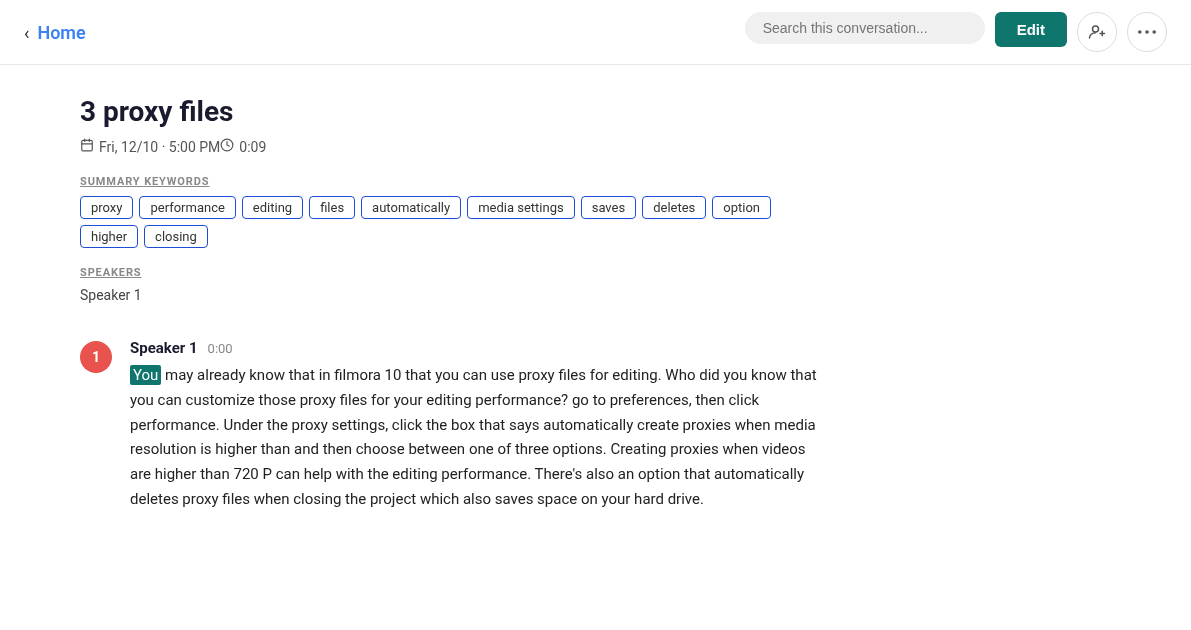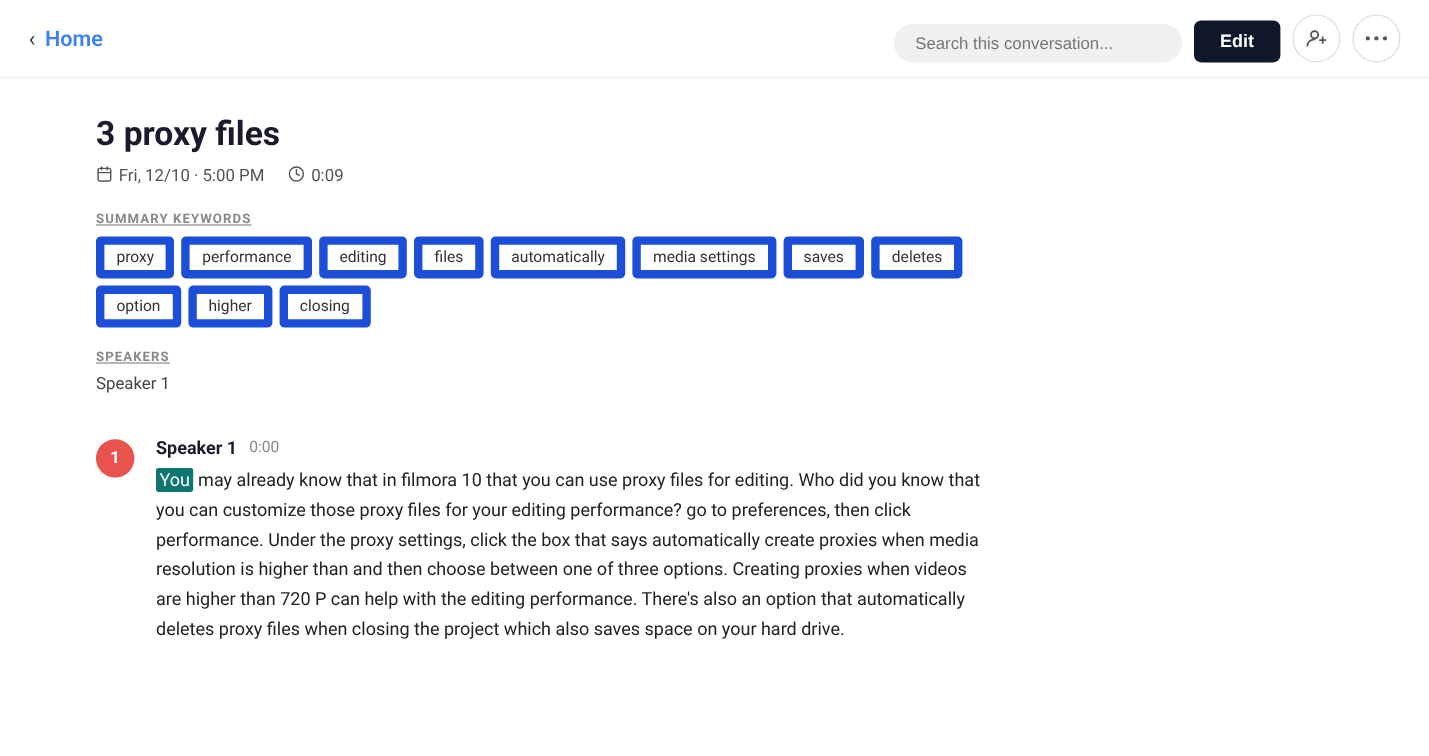--- a/index.html
+++ b/index.html
@@ -34,35 +34,35 @@
       color: #333;
       cursor: pointer;
     }
     .home-title {
       font-size: 18px;
       font-weight: 600;
       color: #3b82f6;
     }
     .header-right {
       display: flex;
-      align-items: flex-end;
+      align-items: flex-start;
       gap: 10px;
     }
     .search-box {
       background: #f0f0f0;
       border: none;
       border-radius: 20px;
       padding: 8px 18px;
       font-size: 14px;
       color: #888;
       width: 240px;
       outline: none;
     }
     .btn-edit {
-      background: #0f172a;
+      background: #0f766e;
       color: #fff;
       border: none;
       border-radius: 6px;
       padding: 9px 22px;
       font-size: 15px;
       font-weight: 600;
       cursor: pointer;
     }
     .btn-icon {
       background: #fff;
@@ -85,21 +85,20 @@
     }
     .note-title {
       font-size: 28px;
       font-weight: 700;
       color: #1a1a2e;
       margin-bottom: 10px;
     }
     .meta-row {
       display: flex;
       align-items: center;
-      gap: 20px;
       margin-bottom: 20px;
       color: #555;
       font-size: 14px;
     }
     .meta-date, .meta-duration {
       display: flex;
       align-items: center;
       gap: 5px;
     }
     .meta-icon {
@@ -117,21 +116,21 @@
       text-transform: uppercase;
       text-decoration: underline;
     }
     .keywords-row {
       display: flex;
       flex-wrap: wrap;
       gap: 6px;
       margin-bottom: 18px;
     }
     .keyword-tag {
-      border: 7px solid #1d4ed8;
+      border: 1px solid #1d4ed8;
       border-radius: 4px;
       padding: 3px 10px;
       font-size: 13px;
       color: #333;
       background: #fff;
     }
 
     
     .speakers-section {
       margin-bottom: 36px;

